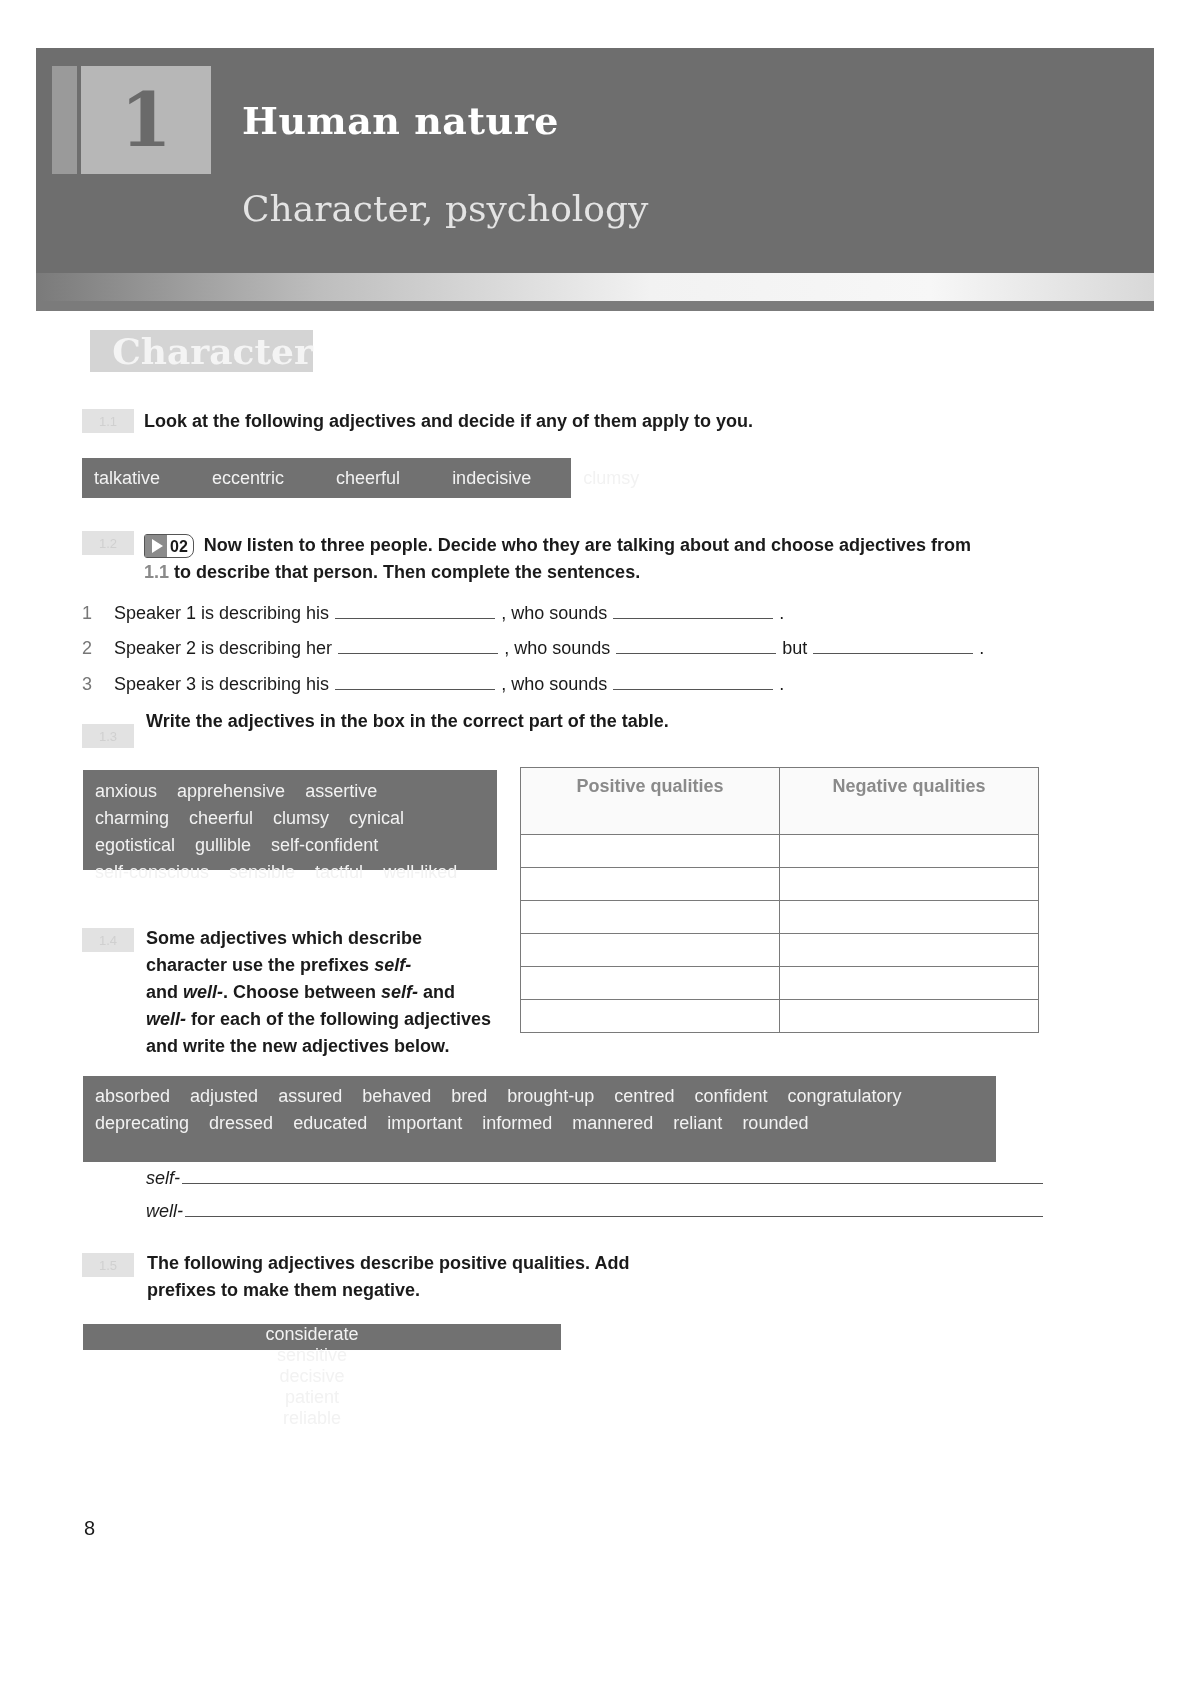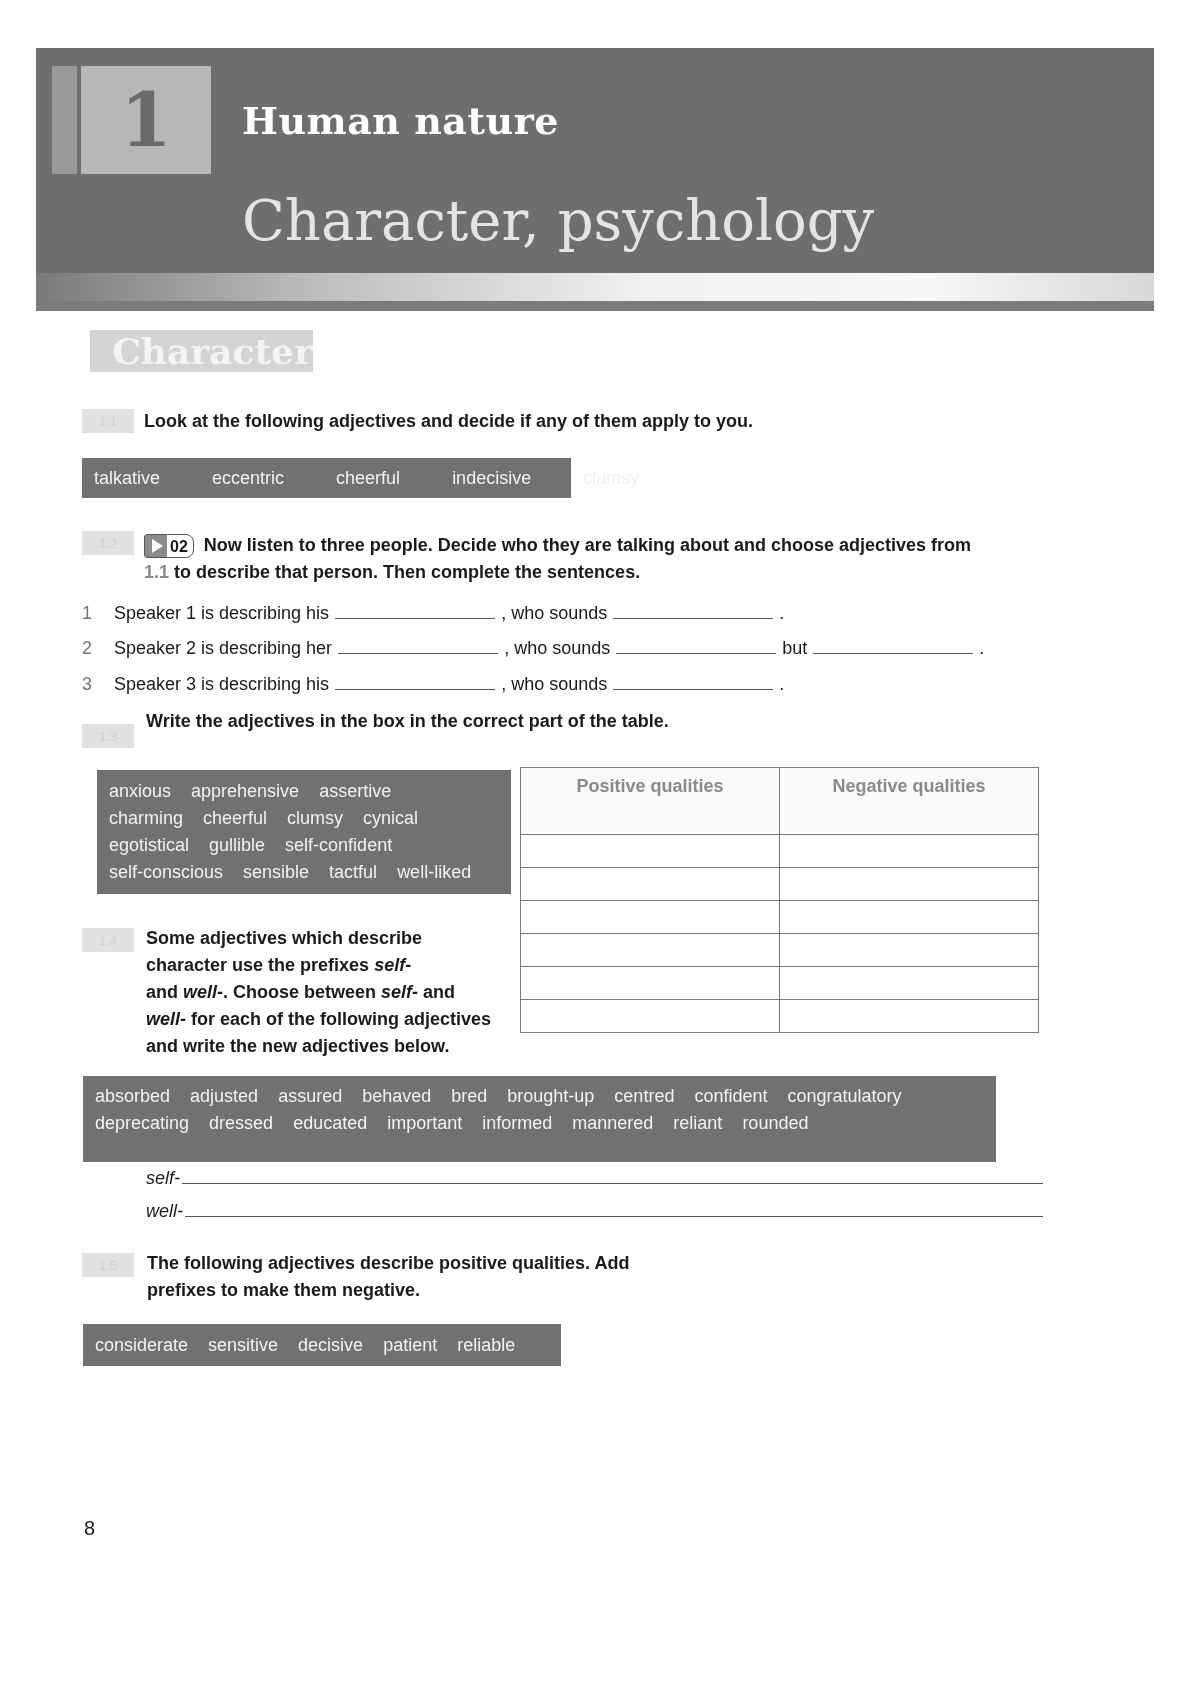--- a/index.html
+++ b/index.html
@@ -11,21 +11,21 @@
   .banner .light-band { position: absolute; left: 0; top: 225px; width: 100%; height: 28px;
     background: linear-gradient(to right, #7a7a7a 0%, #bdbdbd 25%, #f2f2f2 55%, #f7f7f7 80%, #d8d8d8 100%); }
   .banner .dark-strip { position: absolute; left: 0; top: 253px; width: 100%; height: 10px; background: #7b7b7b; }
   .num-tab { position: absolute; left: 16px; top: 18px; width: 28px; height: 108px; background: #9a9a9a; border-right: 3px solid #6e6e6e; }
   .num-box { position: absolute; left: 45px; top: 18px; width: 130px; height: 108px; background: #b7b7b7;
     display: flex; align-items: center; justify-content: center; }
   .num-box span { font-family: "DejaVu Serif", serif; font-weight: bold; font-size: 74px; color: #6a6a6a; }
   .title { position: absolute; left: 206px; top: 50px; font-family: "DejaVu Serif", serif; font-weight: bold;
     font-size: 38px; color: #ffffff; letter-spacing: 0.5px; }
   .subtitle { position: absolute; left: 206px; top: 140px; font-family: "DejaVu Serif", serif;
-    font-size: 56px; color: #e4e4e4; }
+    font-size: 36px; color: #e4e4e4; }
 
   
   .section-label { position: absolute; left: 90px; top: 330px; width: 223px; height: 42px; background: #d4d4d4;
     display: flex; align-items: center; padding-left: 14px; justify-content: flex-end; }
   .section-label span { font-family: "DejaVu Serif", serif; font-weight: bold; font-size: 36px; color: #f4f4f4; }
 
   
   .ex-badge { position: absolute; width: 52px; height: 24px; background: #e2e2e2; color: #d0d0d0;
     font-size: 13px; display: flex; align-items: center; justify-content: center; }
   .instr { position: absolute; font-size: 18px; font-weight: bold; color: #1a1a1a; line-height: 27px; }
@@ -118,21 +118,21 @@
   <span class="n">3</span>
   <span>Speaker 3 is describing his</span>
   <span class="blank"></span>
   <span>, who sounds</span>
   <span class="blank"></span>
   <span>.</span>
 </div>
 
 <div class="ex-badge" style="left:82px; top:724px;">1.3</div>
 <div class="instr" style="left:146px; top:708px;">Write the adjectives in the box in the correct part of the table.</div>
-<div class="word-box multi" style="left:97px; top:770px; width:414px; height:124px;" id="wb3">
+<div class="word-box multi" style="left:83px; top:770px; width:414px; height:100px;" id="wb3">
     <div><span class="w">anxious</span><span class="w">apprehensive</span><span class="w">assertive</span></div>
     <div><span class="w">charming</span><span class="w">cheerful</span><span class="w">clumsy</span><span class="w">cynical</span></div>
     <div><span class="w">egotistical</span><span class="w">gullible</span><span class="w">self-confident</span></div>
     <div><span class="w">self-conscious</span><span class="w">sensible</span><span class="w">tactful</span><span class="w">well-liked</span></div>
   </div>
 
 <table class="qtable">
   <thead>
     <tr>
       <th>Positive qualities</th>
@@ -187,21 +187,21 @@
 <div class="write-line" style="top:1201px;">
   <span>well-</span>
   <span class="rule"></span>
 </div>
 
 <div class="ex-badge" style="left:82px; top:1253px;">1.5</div>
 <div class="instr" style="left:147px; top:1250px; width:600px;">
   <span>The following adjectives describe positive qualities. Add</span><br>
   <span>prefixes to make them negative.</span>
 </div>
-<div class="word-box single" style="left:83px; top:1324px; width:478px; height:42px;" id="wb5">
+<div class="word-box single" style="left:83px; top:1324px; width:478px; height:26px;flex-direction:column;" id="wb5">
     <span class="w">considerate</span>
     <span class="w">sensitive</span>
     <span class="w">decisive</span>
     <span class="w">patient</span>
     <span class="w">reliable</span>
   </div>
 
 <div class="page-number">8</div>
 
 </body></html>

